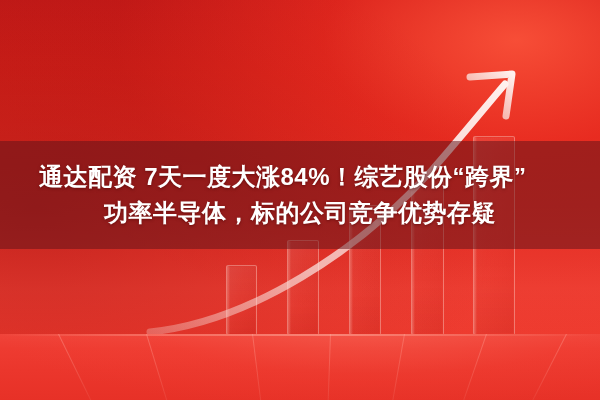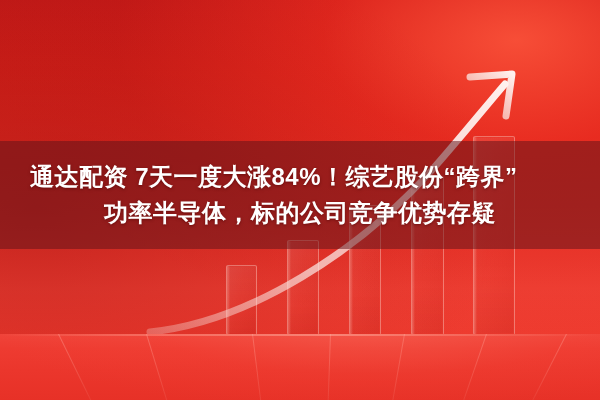--- a/index.html
+++ b/index.html
@@ -117,21 +117,21 @@
     gap:5px;
     padding:0 18px;
     color:#ffffff;
     font-size:24px;
     font-weight:700;
     letter-spacing:0.5px;
     line-height:1.28;
     text-shadow:0 1px 3px rgba(70,0,0,0.55);
     white-space:nowrap;
   }
-  .headline .l1 { align-self:flex-start; margin-left:12px; }
+  .headline .l1 { align-self:flex-start; margin-left:21px; }
   .headline .l2 { align-self:center; }
 </style>
 </head>
 <body>
 
 <div id="stage">
 
   <div class="glow-tr"></div>
   <div class="vignette"></div>
 

